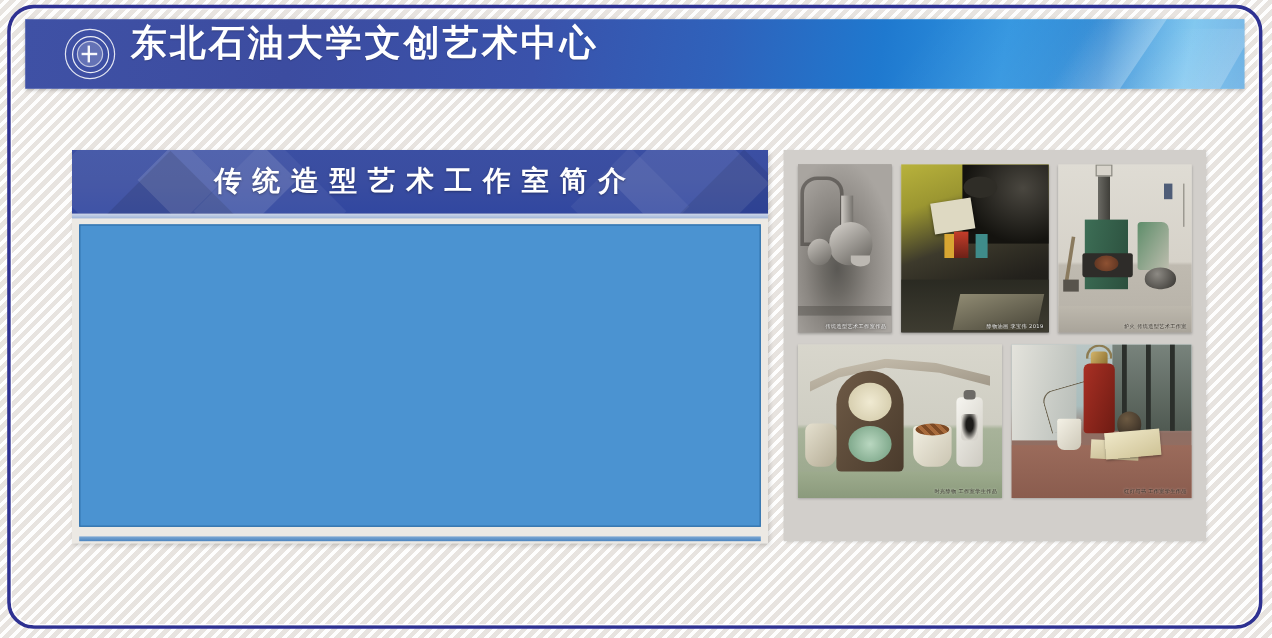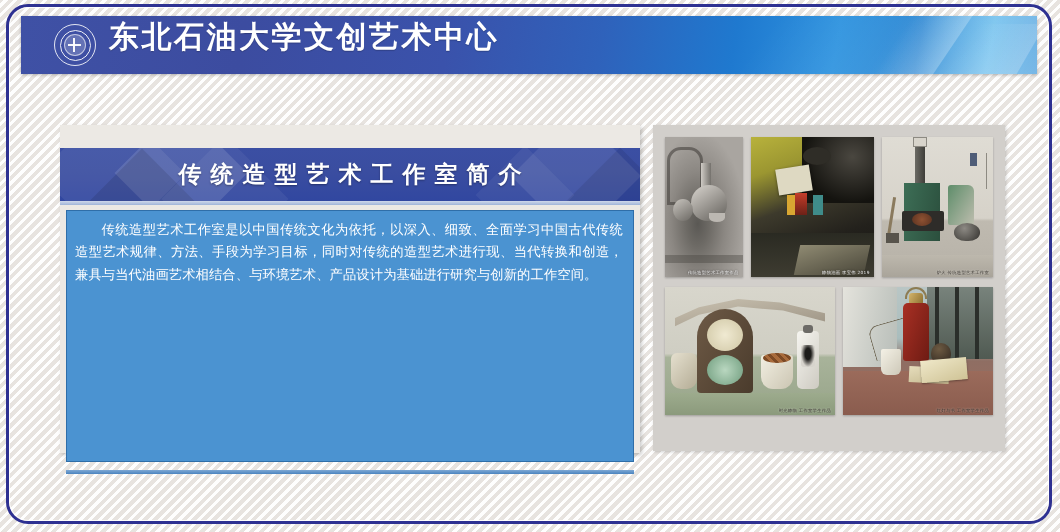--- a/index.html
+++ b/index.html
@@ -177,21 +177,20 @@
     width: 580px;
     height: 328px;
     background: #ece9e4;
     box-shadow: 2px 2px 4px rgba(0,0,0,0.20);
   }
   .title-bar {
     position: relative;
     height: 53px;
     background: linear-gradient(180deg, #3b4fa3 0%, #3a4da0 45%, #3147a0 100%);
     overflow: hidden;
-    margin-top: 23px;
   }
   .diamond {
     position: absolute;
     background: rgba(255,255,255,0.07);
     transform: rotate(45deg);
     pointer-events: none;
   }
   .title-bar .facet-a { left: 0;   top: -26px;  width: 104px; height: 104px; }
   .title-bar .facet-b { left: 74px; top: -22px; width: 94px;  height: 94px; background: rgba(255,255,255,0.12); }
   .title-bar .facet-c { left: 40px; top: 18px;  width: 84px;  height: 84px; background: rgba(0,0,0,0.10); }
@@ -393,21 +392,20 @@
       <div class="diamond facet-d"></div>
       <div class="diamond facet-e"></div>
       <div class="diamond facet-f"></div>
       <div class="diamond facet-g"></div>
       <div class="title-bar-text">传统造型艺术工作室简介</div>
     </div>
 
     <div class="title-underline"></div>
 
     <div class="body-box">
-      <p>传统造型艺术工作室是以中国传统文化为依托，以深入、细致、全面学习中国古代传统造型艺术规律、方法、手段为学习目标，同时对传统的造型艺术进行现、当代转换和创造，兼具与当代油画艺术相结合、与环境艺术、产品设计为基础进行研究与创新的工作空间。</p>
 
     </div>
 
     <div class="card-bottom-rule"></div>
   </div>
 
   <div class="gallery">
 
     <div class="gal-row r1">
 

